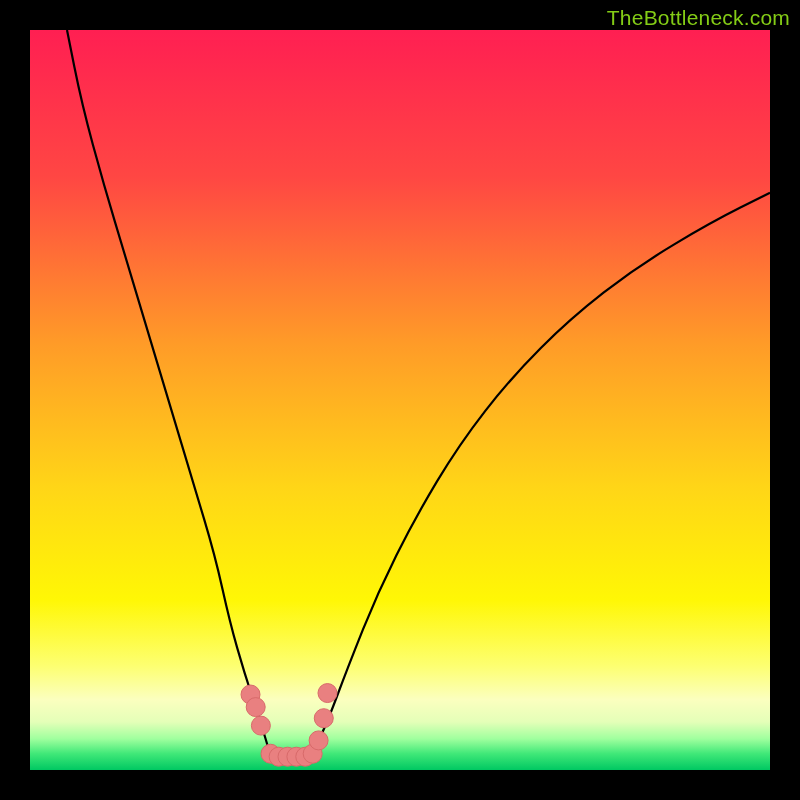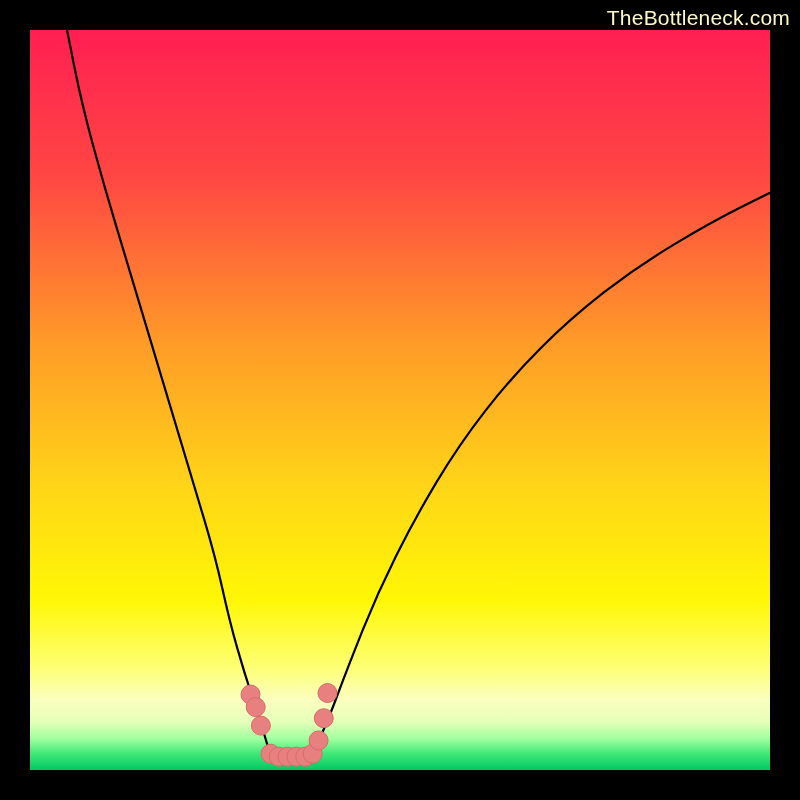--- a/index.html
+++ b/index.html
@@ -24,21 +24,21 @@
     width: 740px;
     height: 740px;
   }
   svg {
     display: block;
   }
   .watermark {
     position: absolute;
     top: 6px;
     right: 10px;
-    color: #fef9c3;
+    color: #84cc16;
     font-size: 21px;
     font-weight: 500;
     letter-spacing: 0.2px;
   }
 </style>
 </head>
 <body>
 
 <div class="frame">
   <div class="watermark">TheBottleneck.com</div>

